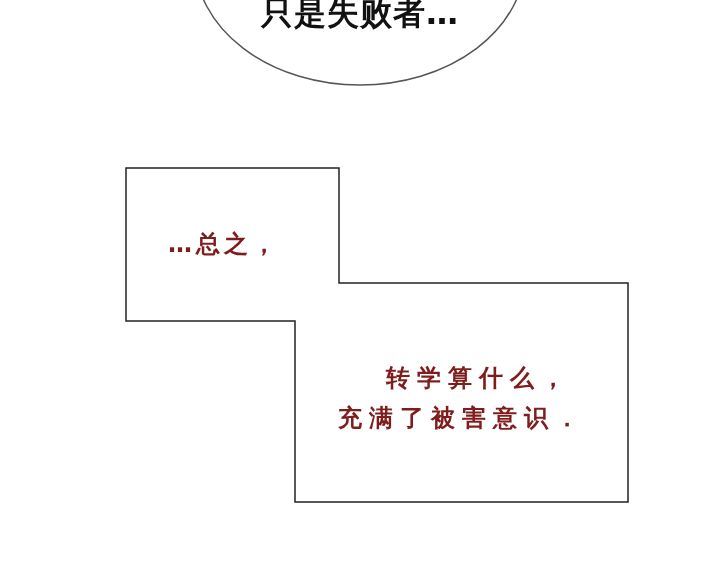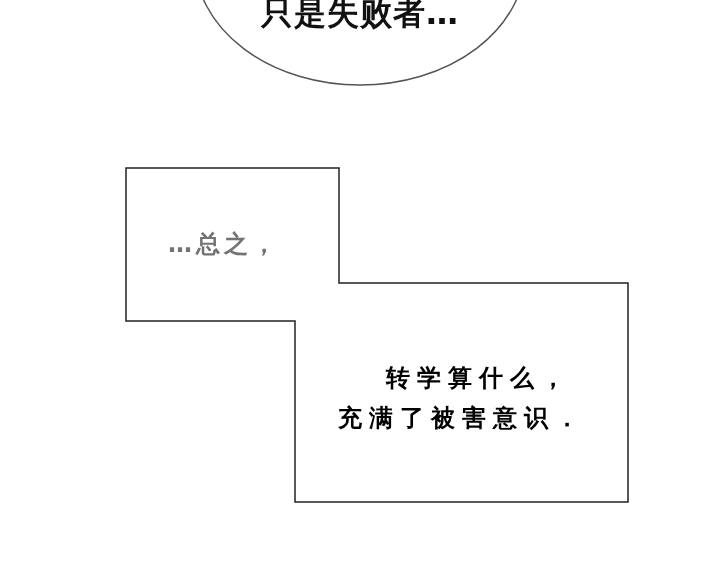--- a/index.html
+++ b/index.html
@@ -1,20 +1,20 @@
 <!DOCTYPE html>
 <html><head>
 <meta charset="utf-8">
 <style>
   html, body { margin:0; padding:0; background:#ffffff; }
   body { width:720px; height:570px; position:relative; overflow:hidden; font-family:"DejaVu Sans", sans-serif; }
   svg.art { position:absolute; left:0; top:0; }
   .bubble-text { position:absolute; left:230px; top:-8px; width:260px; text-align:center; font-size:32px; font-weight:bold; color:#111; letter-spacing:1px; }
-  .box1-text { position:absolute; left:168px; top:228px; font-size:24px; font-weight:bold; color:#737373; letter-spacing:4px; }
-  .box2-line { position:absolute; font-size:24px; font-weight:bold; color:#000000; letter-spacing:7px; white-space:nowrap; }
+  .box1-text { position:absolute; left:168px; top:228px; font-size:24px; font-weight:bold; color:#7f1d1d; letter-spacing:4px; }
+  .box2-line { position:absolute; font-size:24px; font-weight:bold; color:#7f1d1d; letter-spacing:7px; white-space:nowrap; }
   .l1 { left:386px; top:362px; }
   .l2 { left:338px; top:402px; }
 </style>
 </head>
 <body>
 
 <svg class="art" width="720" height="570">
   <ellipse cx="360" cy="-40" rx="165" ry="125" fill="#ffffff" stroke="#555555" stroke-width="1.5"></ellipse>
   <polygon points="126,168 339,168 339,283 628,283 628,502 295,502 295,321 126,321" fill="#ffffff" stroke="#222222" stroke-width="1.5"></polygon>
 </svg>

